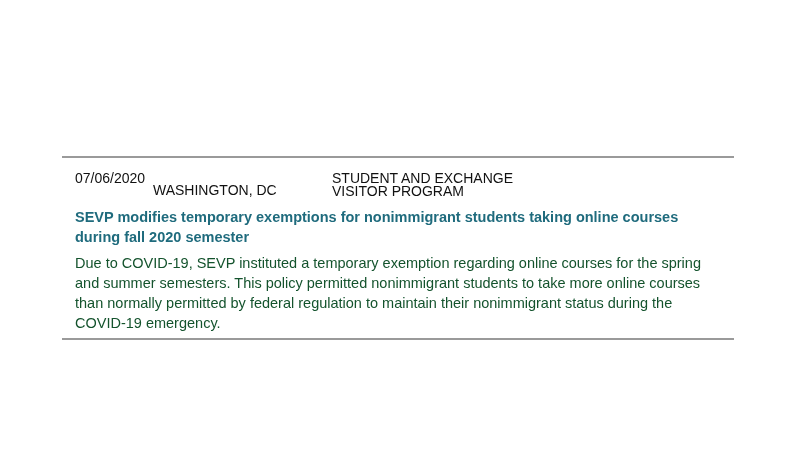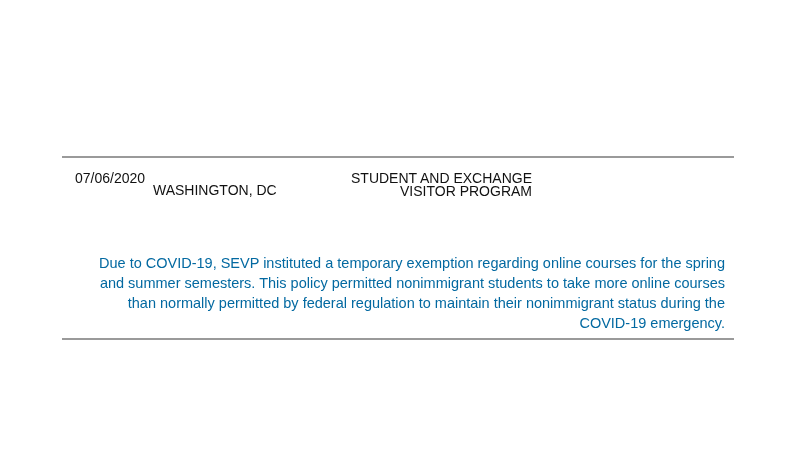--- a/index.html
+++ b/index.html
@@ -16,21 +16,20 @@
     }
     .news-item {
       position: absolute;
       left: 62px;
       top: 156px;
       width: 672px;
       height: 184px;
       border-top: 2px solid #9a9a9a;
       border-bottom: 2px solid #9a9a9a;
       box-sizing: border-box;
-      text-align: right;
     }
     .meta {
       position: absolute;
       top: 14px;
       left: 13px;
       font-size: 14px;
       line-height: 13px;
       color: #111111;
     }
     .meta-date {
@@ -65,27 +64,28 @@
       cursor: pointer;
       margin: 0;
     }
     .summary {
       position: absolute;
       left: 13px;
       top: 95px;
       width: 650px;
       font-size: 14.5px;
       line-height: 20px;
-      color: #0369a1;
+      color: #14532d;
       margin: 0;
     }
   </style>
 </head>
 <body>
 
 <div class="news-item">
   <div class="meta">
     <span class="meta-date">07/06/2020</span>
     <span class="meta-location">WASHINGTON, DC</span>
     <span class="meta-office">STUDENT AND EXCHANGE VISITOR PROGRAM</span>
   </div>
+  <h2 class="title">SEVP modifies temporary exemptions for nonimmigrant students taking online courses during fall 2020 semester</h2>
   <p class="summary">Due to COVID-19, SEVP instituted a temporary exemption regarding online courses for the spring and summer semesters. This policy permitted nonimmigrant students to take more online courses than normally permitted by federal regulation to maintain their nonimmigrant status during the COVID-19 emergency.</p>
 </div>
 
 </body></html>

